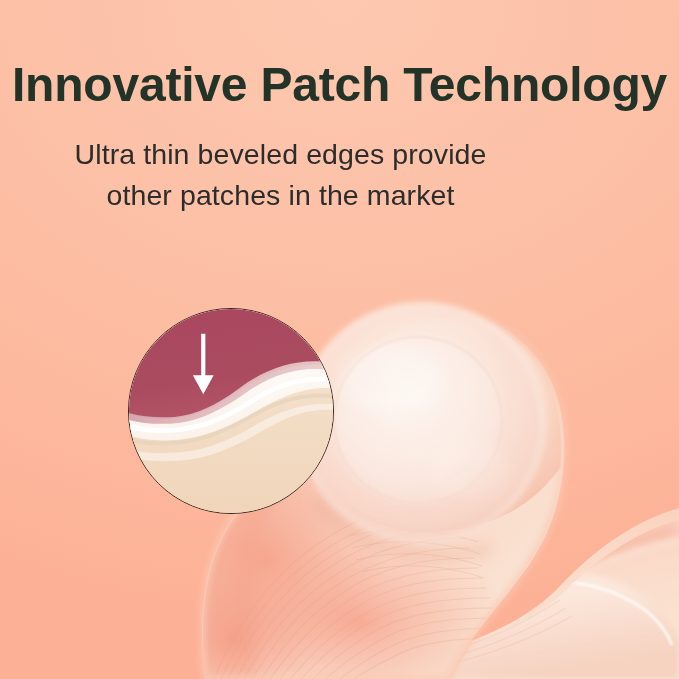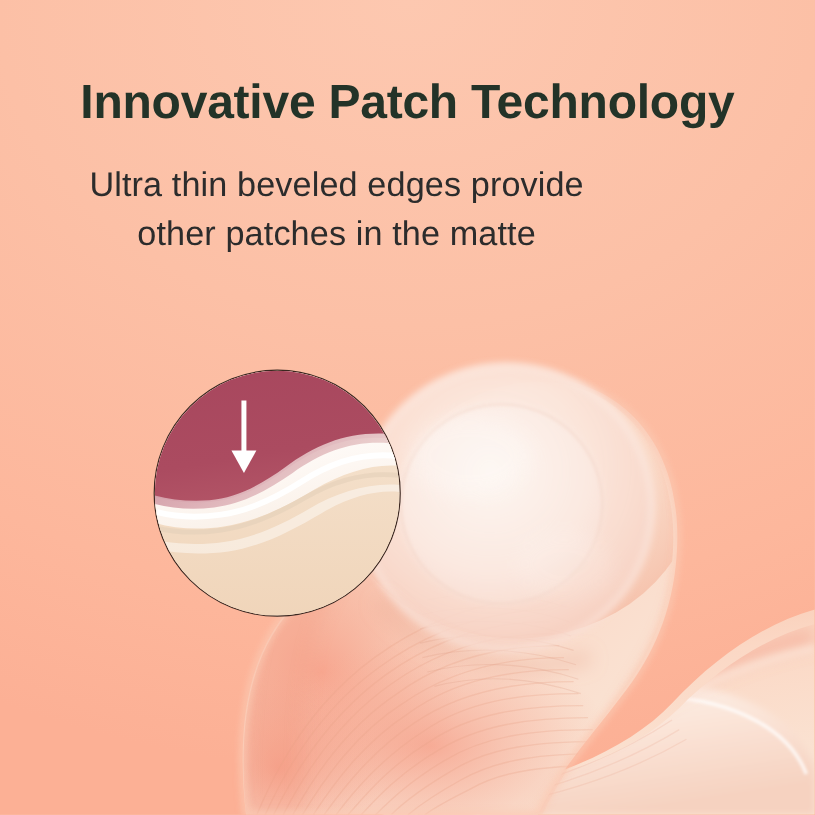--- a/index.html
+++ b/index.html
@@ -10,21 +10,21 @@
   }
   #stage{
     position:relative;width:679px;height:679px;overflow:hidden;
     background:
       radial-gradient(120% 95% at 50% 0%, #fdc8b0 0%, #fcc0a6 42%, #fdb79c 78%, #fcb095 100%);
   }
   
   .title{
     position:absolute;left:0;top:60px;width:679px;
     text-align:center;
-    font-size:40px;line-height:50px;
+    font-size:48px;line-height:50px;
     font-weight:700;letter-spacing:-0.2px;
     color:#233328;
     white-space:nowrap;
   }
   .subtitle{
     position:absolute;left:0;top:134px;width:561px;
     text-align:center;
     font-size:28.5px;line-height:41px;
     font-weight:400;letter-spacing:0.1px;
     color:#2c2c2c;
@@ -289,16 +289,16 @@
         <line x1="75" y1="25" x2="75" y2="73" stroke="#ffffff" stroke-width="4.2" stroke-linecap="butt"></line>
         <polygon points="75,86 64.5,67 85.5,67" fill="#ffffff"></polygon>
       </g>
     </svg>
   </div>
 
   <div class="title">Innovative Patch Technology</div>
 
   <div class="subtitle">
     <span class="ln">Ultra thin beveled edges provide</span>
-    <span class="ln">other patches in the matte</span>
+    <span class="ln">other patches in the market</span>
   </div>
 
 </div>
 
 </body></html>

